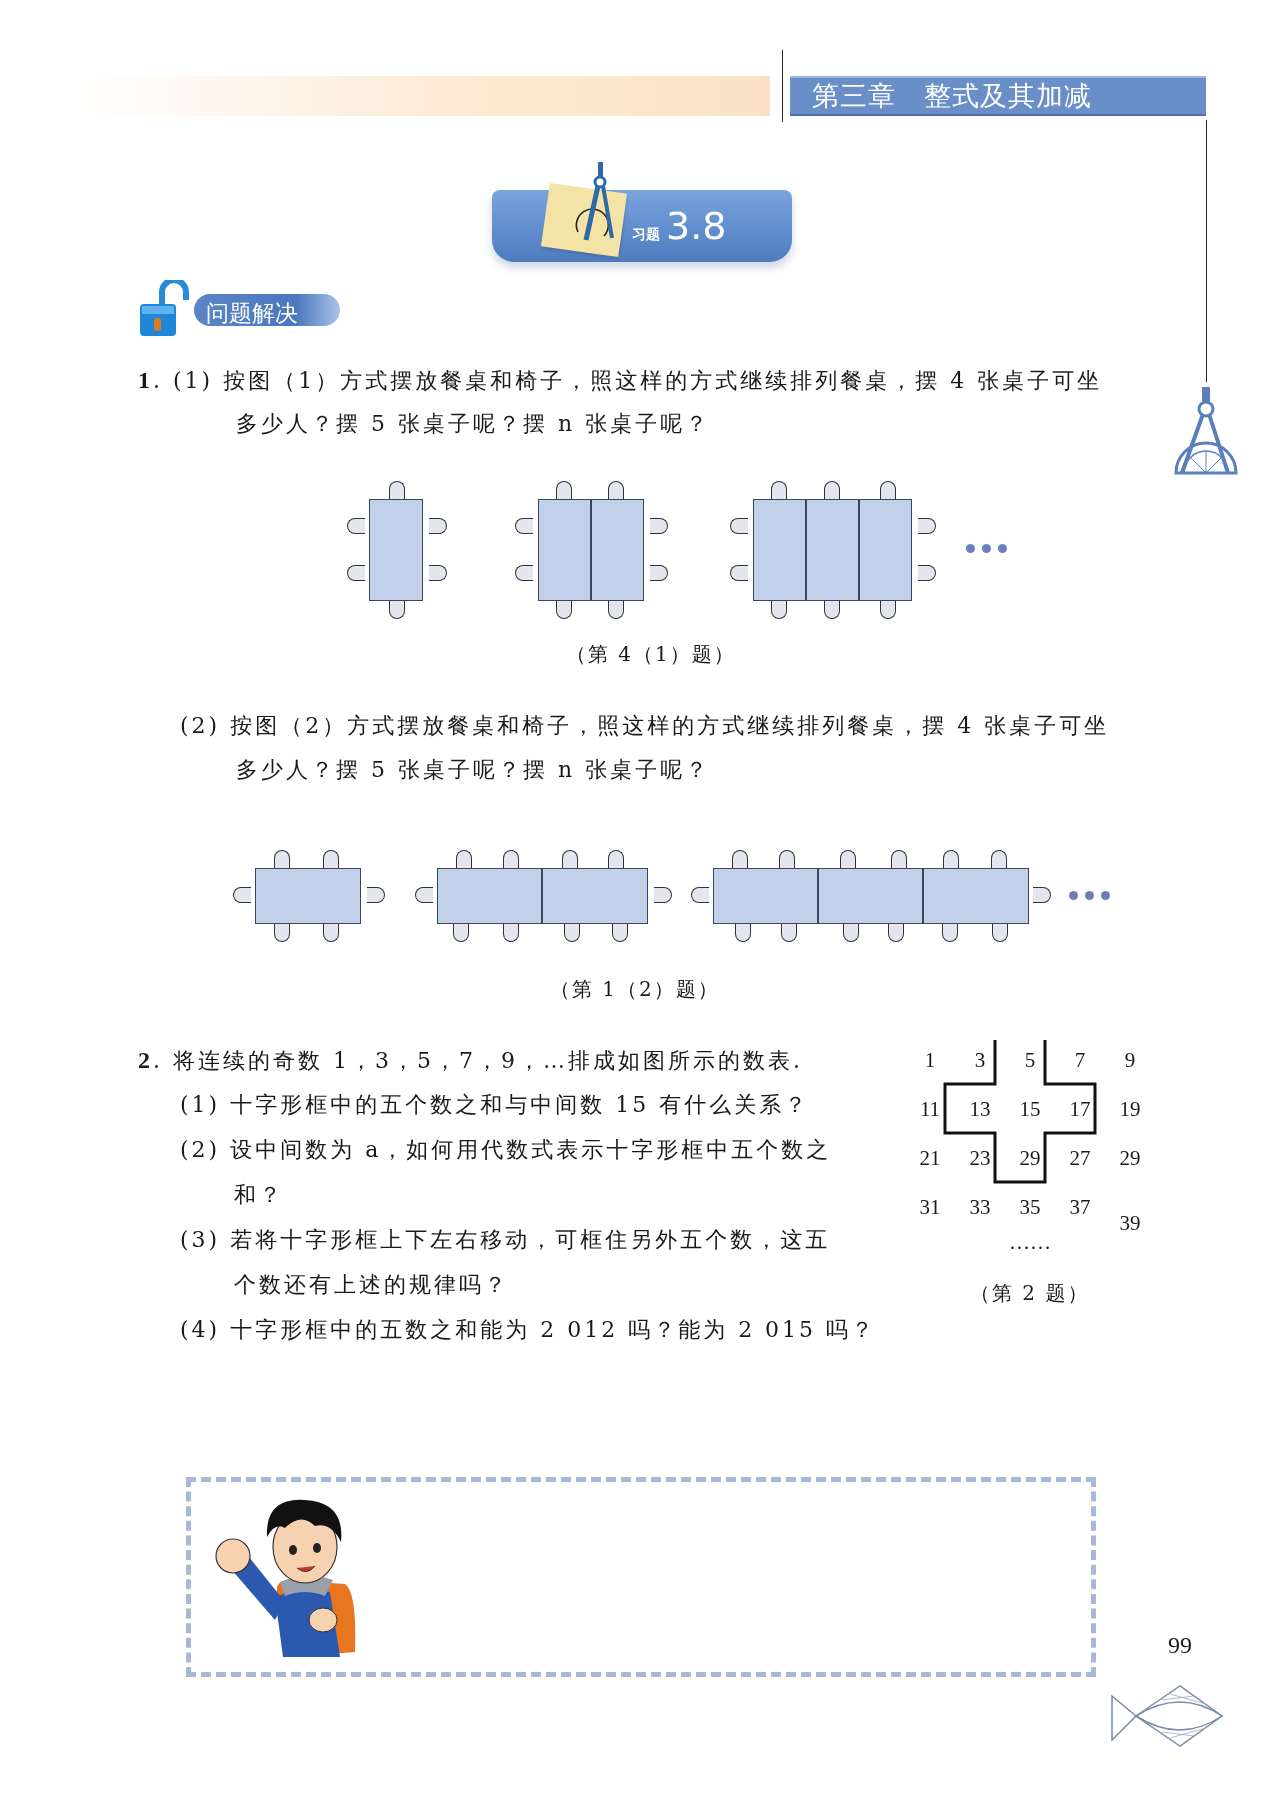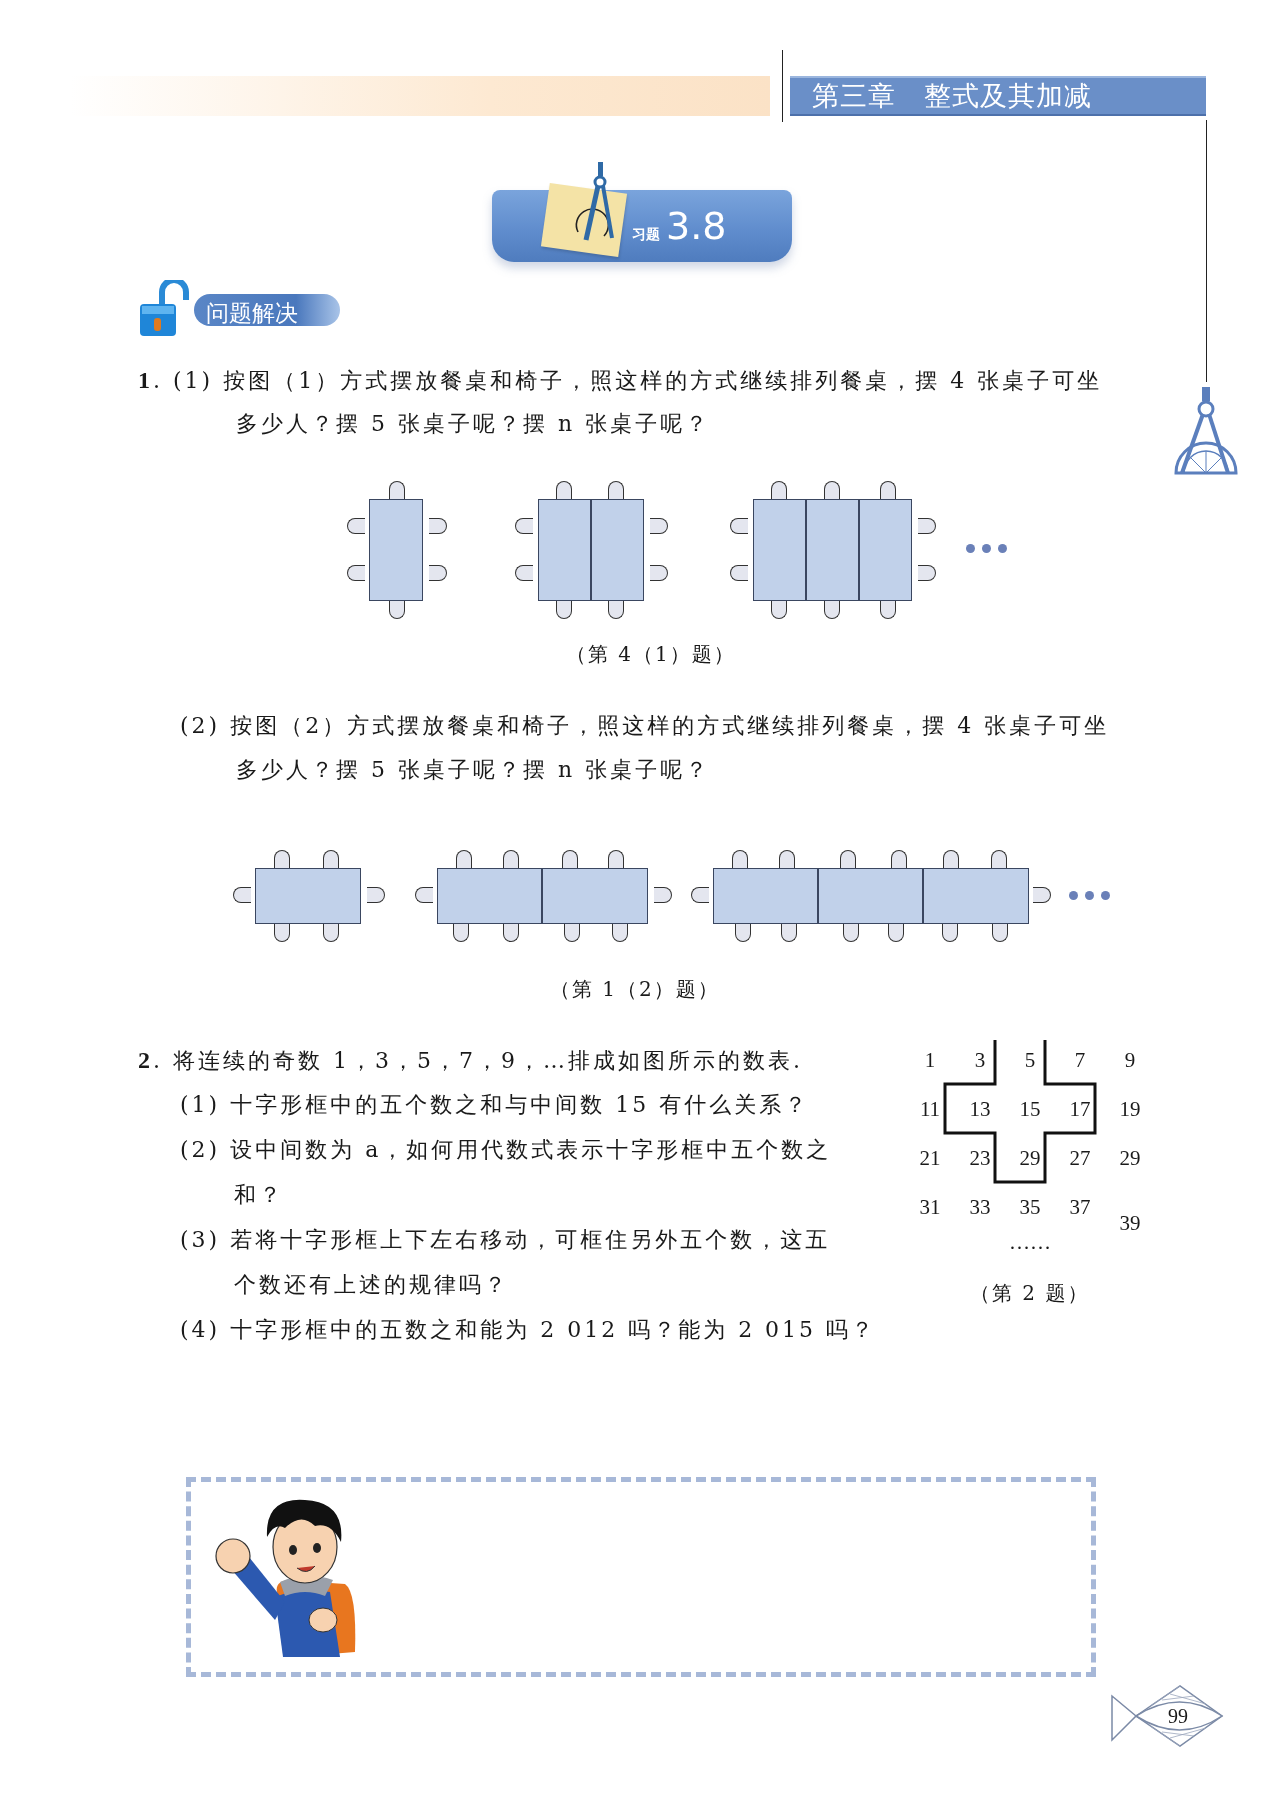--- a/index.html
+++ b/index.html
@@ -51,21 +51,21 @@
   .dots span { width:9px; height:9px; border-radius:50%; background:#6a80b8; display:block; }
 
   
   .ngrid { position:absolute; left:905px; top:1040px; width:250px; }
   .ncell { position:absolute; width:50px; text-align:center; font-size:21px; font-family:"Liberation Serif",serif; }
 
   
   .tip { left:186px; top:1477px; width:910px; height:200px; border:5px dashed #a7b8d8; box-sizing:border-box; }
   .tip-text { left:400px; top:1520px; font-size:23px; line-height:38px; white-space:nowrap; letter-spacing:1px; }
 
-  .pgnum { left:1168px; top:1705px; font-size:20px; font-family:"Liberation Serif",serif; }
+  .pgnum { left:1168px; top:1632px; font-size:24px; font-family:"Liberation Serif",serif; }
 </style>
 </head>
 <body>
 
 <div class="abs hdr-fade"></div>
 <div class="abs hdr-vline"></div>
 <div class="abs hdr-box">
   <span>第三章</span><span class="sp"></span><span>整式及其加减</span>
 </div>
 <div class="abs hdr-rline"></div>

